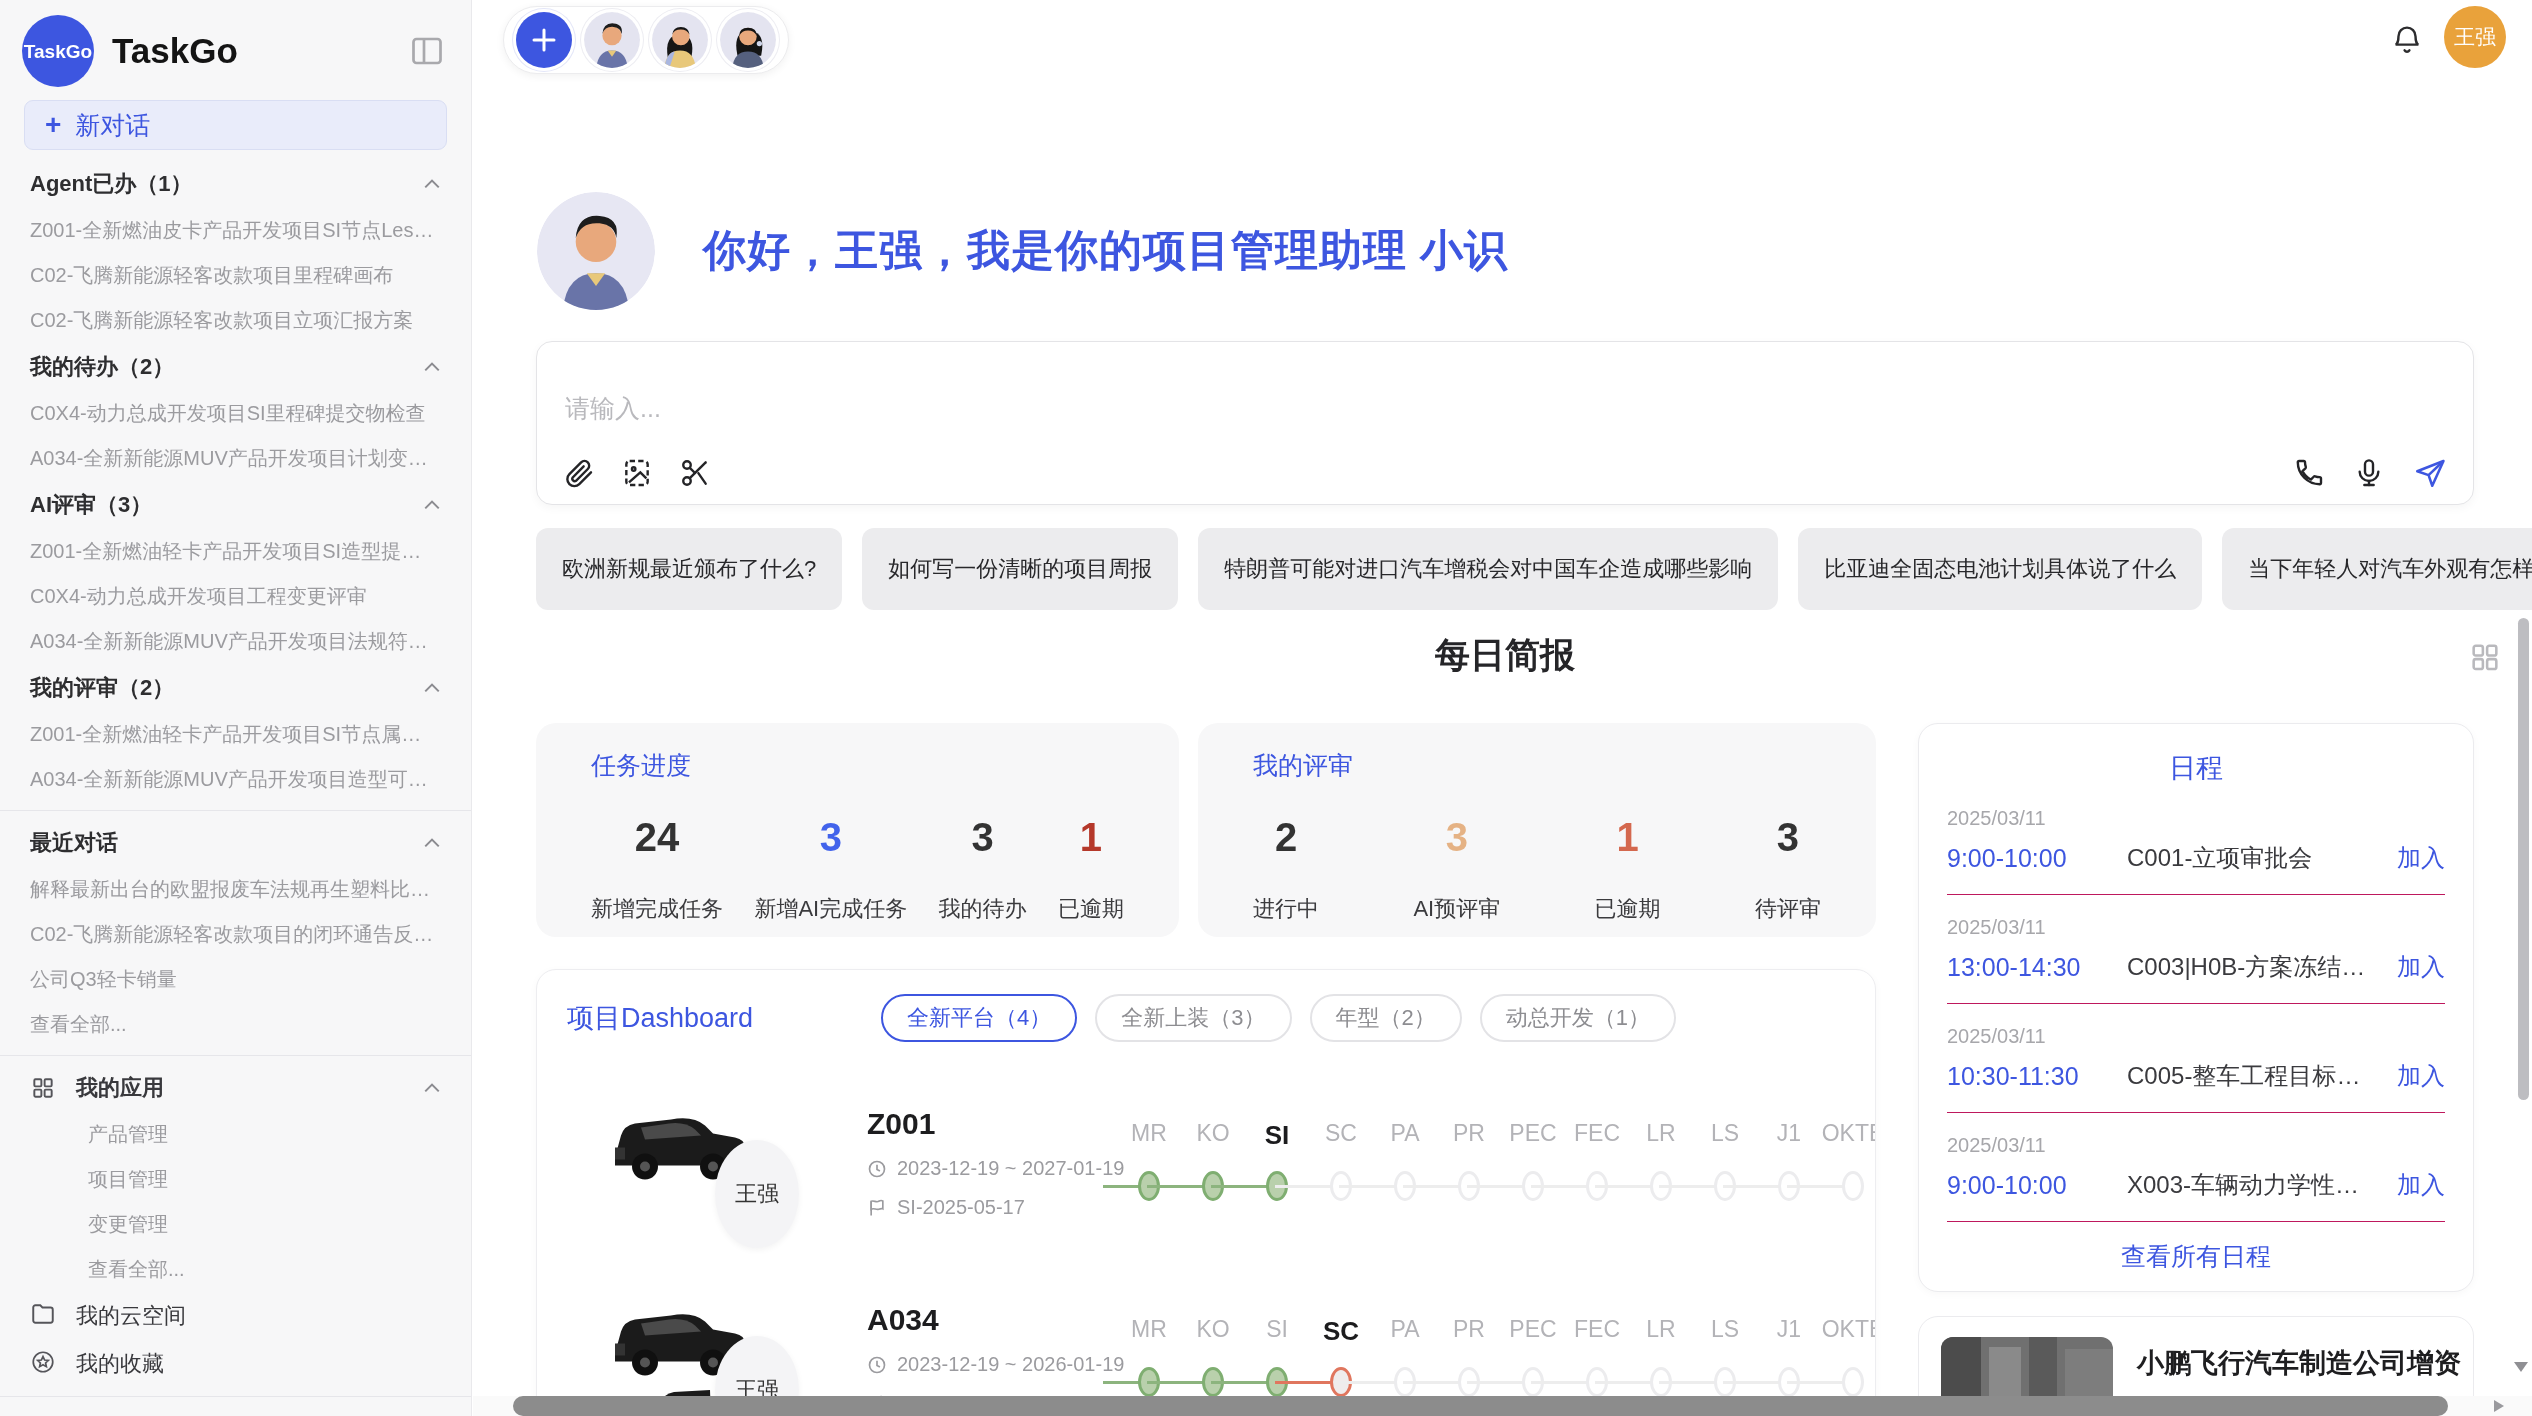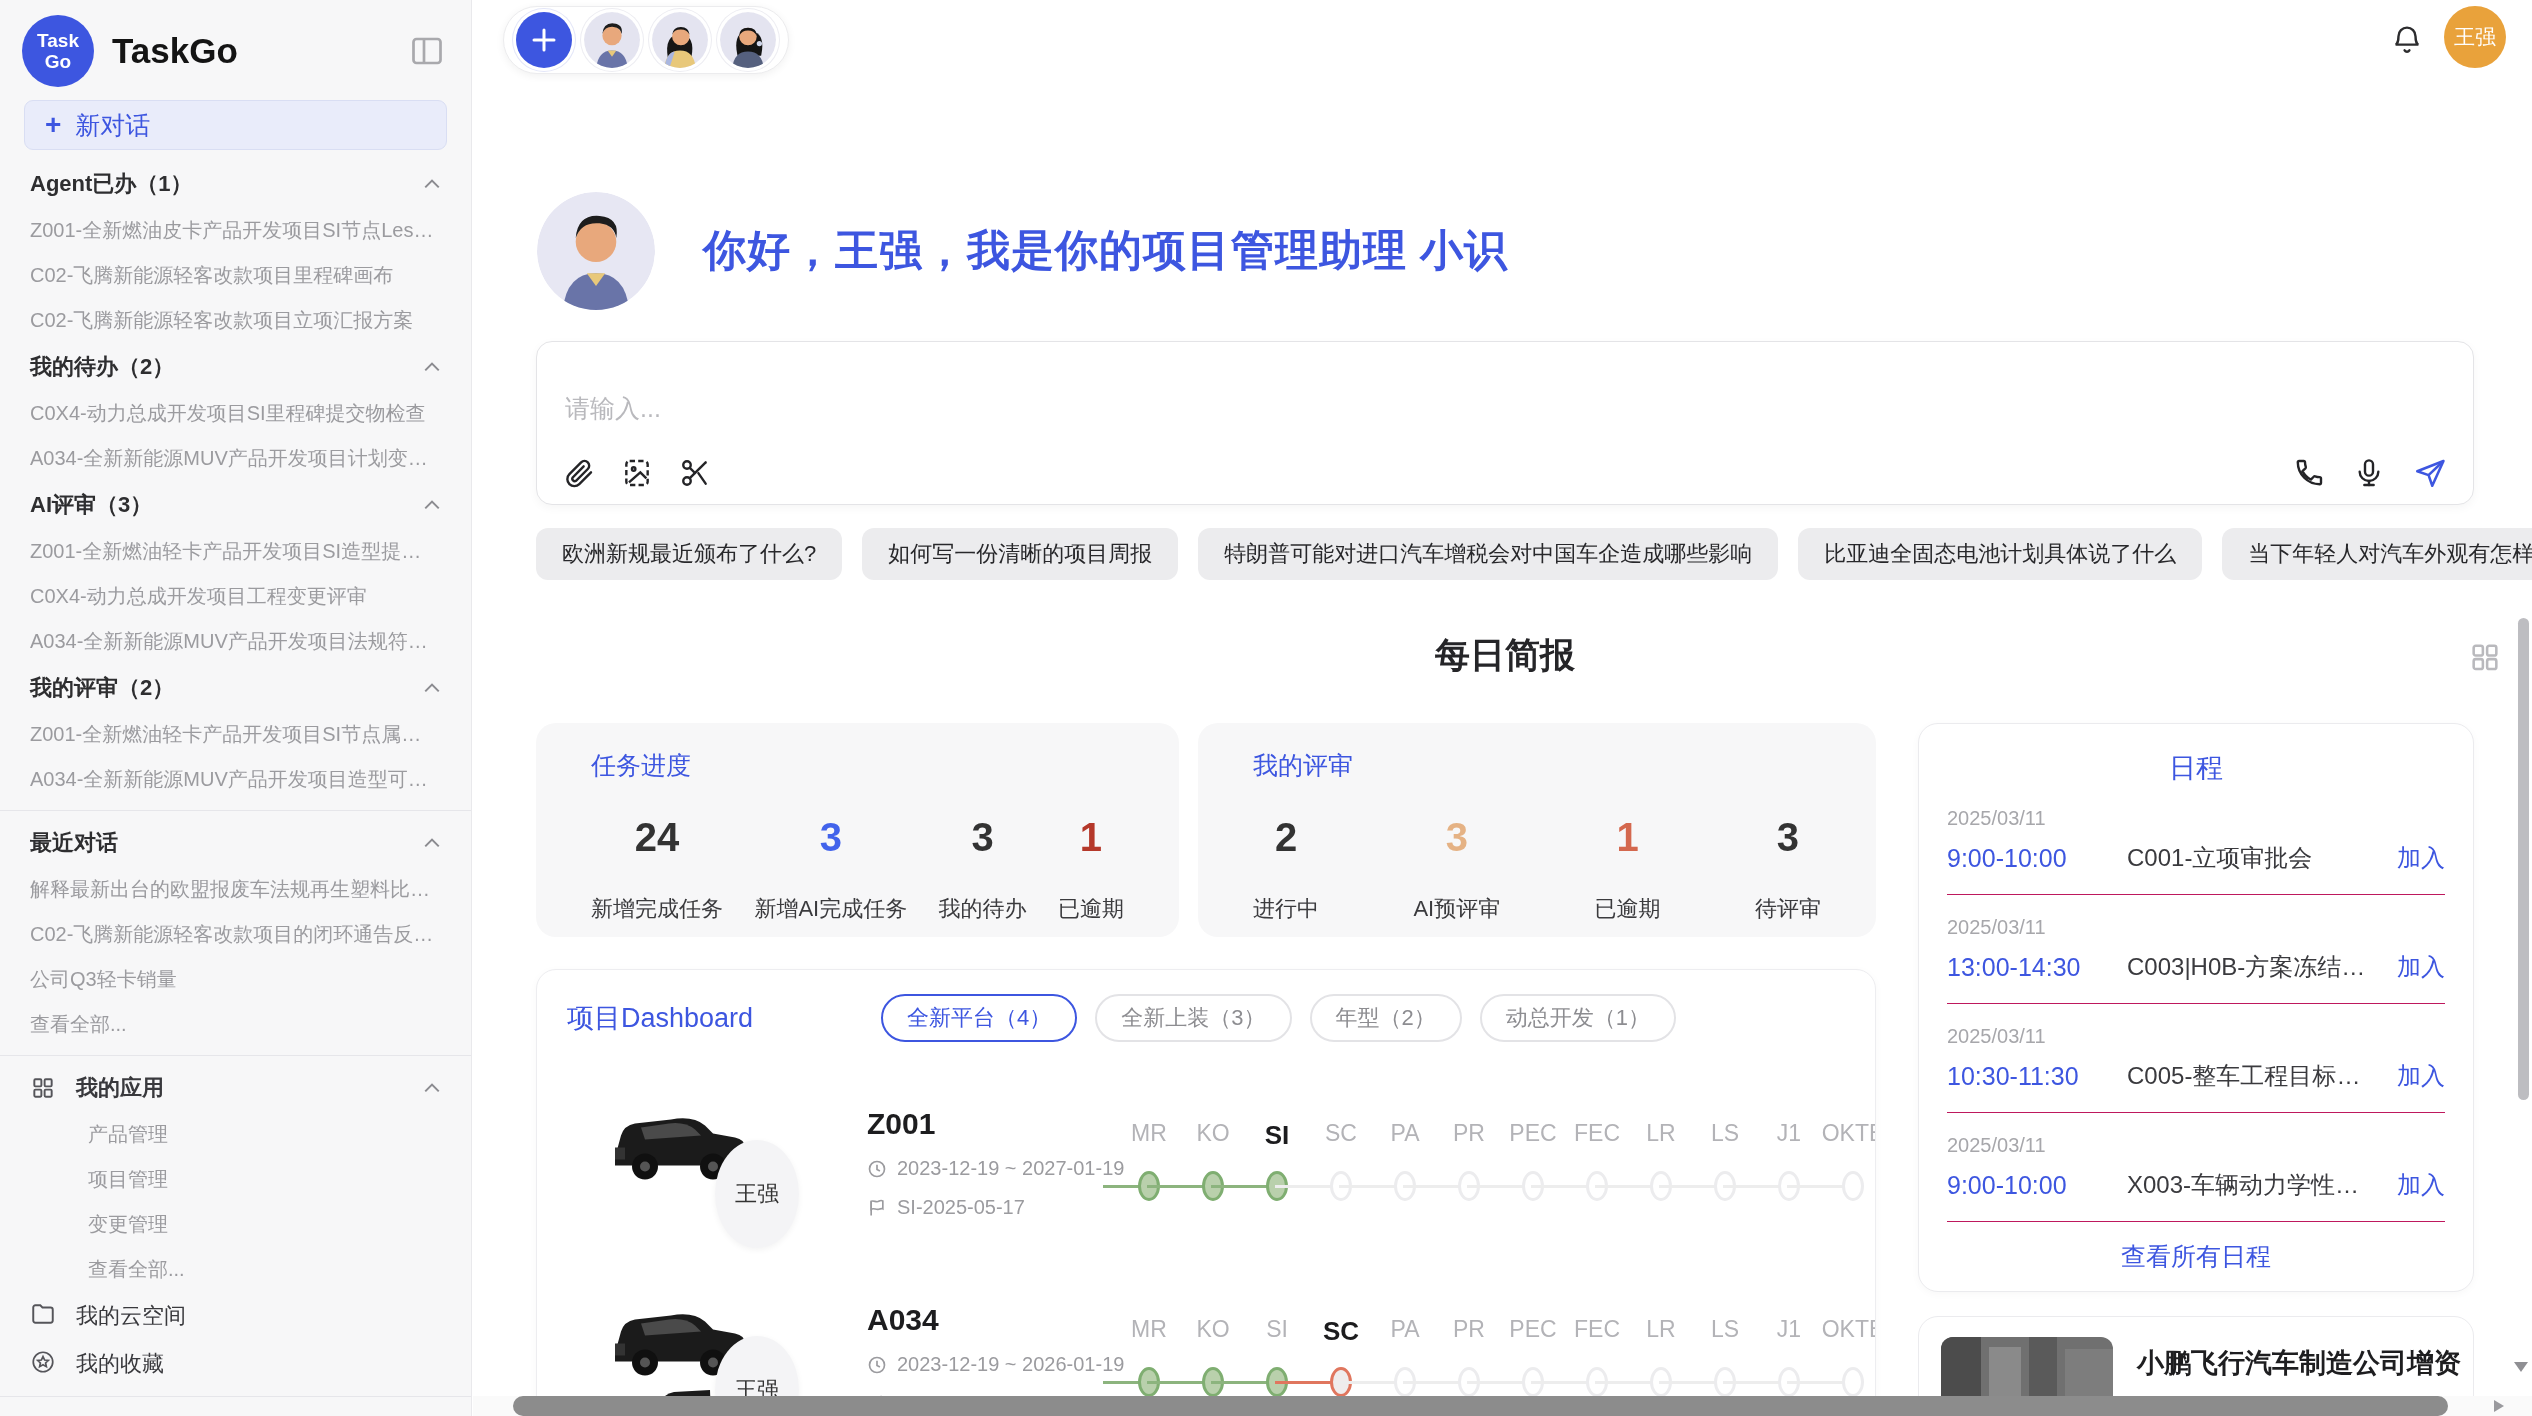--- a/index.html
+++ b/index.html
@@ -5,21 +5,21 @@
   html,body{margin:0;padding:0;background:#fff;}
   #app{position:relative;width:2532px;height:1416px;background:#fff;overflow:hidden;
        font-family:"Liberation Sans","DejaVu Sans",sans-serif;color:#222;}
   svg{display:block;}
 
   
   .sidebar{position:absolute;left:0;top:0;width:472px;height:1416px;background:var(--sidebar-bg);
            border-right:1px solid #e9e9ec;overflow:hidden;box-sizing:border-box;padding-top:14px;}
   .side-head{display:flex;align-items:center;padding:0 26px 0 22px;height:74px;}
   .logo-circle{width:72px;height:72px;border-radius:50%;background:var(--accent);color:#fff;
-               display:flex;flex-direction:column;align-items:center;justify-content:center;
+               display:flex;flex-direction:row;align-items:center;justify-content:center;
                font-size:19px;font-weight:700;line-height:21px;flex:0 0 auto;}
   .app-title{font-size:35px;font-weight:700;color:#141414;margin-left:18px;flex:1;}
   .collapse-btn{color:#a9a9ad;cursor:pointer;}
   .new-chat{margin:12px 24px 10px 24px;height:48px;border:1px solid #d9def3;background:#e9ecfa;
             border-radius:9px;display:flex;align-items:center;padding:0 20px;color:var(--accent);
             font-size:25px;cursor:pointer;}
   .new-chat .plus{font-size:28px;margin-right:14px;font-weight:700;}
   .side-sec-head{display:flex;align-items:center;justify-content:space-between;
                  padding:9px 30px 9px 30px;font-size:22px;color:#2e2e30;font-weight:600;}
   .side-sec-head .chev{color:#8b8b90;}
@@ -59,21 +59,21 @@
             font-family:inherit;padding-top:36px;background:transparent;}
   .composer textarea::placeholder{color:#b9b9bd;}
   .composer-icons{display:flex;align-items:center;}
   .ci-left{display:flex;gap:26px;color:#242427;}
   .ci-right{margin-left:auto;display:flex;gap:28px;align-items:center;color:#242427;}
   .icon-btn{cursor:pointer;display:flex;}
   .send-icon{color:var(--accent);}
 
   .chips{position:absolute;left:63px;top:528px;width:1940px;display:flex;gap:20px;}
   .chip{background:var(--chip-bg);border-radius:12px;height:52px;display:inline-flex;align-items:center;
-        padding:0 26px;font-size:22px;color:#28282b;white-space:nowrap;cursor:pointer;}
+        padding:15px 26px;font-size:22px;color:#28282b;white-space:nowrap;cursor:pointer;}
 
   .brief-title{position:absolute;left:63px;top:632px;width:1938px;text-align:center;
                font-size:35px;font-weight:700;color:#252528;}
   .brief-grid-btn{position:absolute;left:1995px;top:640px;color:#b9b9bd;cursor:pointer;}
 
   .stat-card{position:absolute;top:723px;height:214px;background:var(--card-bg);border-radius:20px;
              box-sizing:border-box;padding:26px 55px;}
   #card-tasks{left:63px;width:643px;}
   #card-reviews{left:725px;width:678px;}
   .stat-title{font-size:25px;color:var(--accent);}

